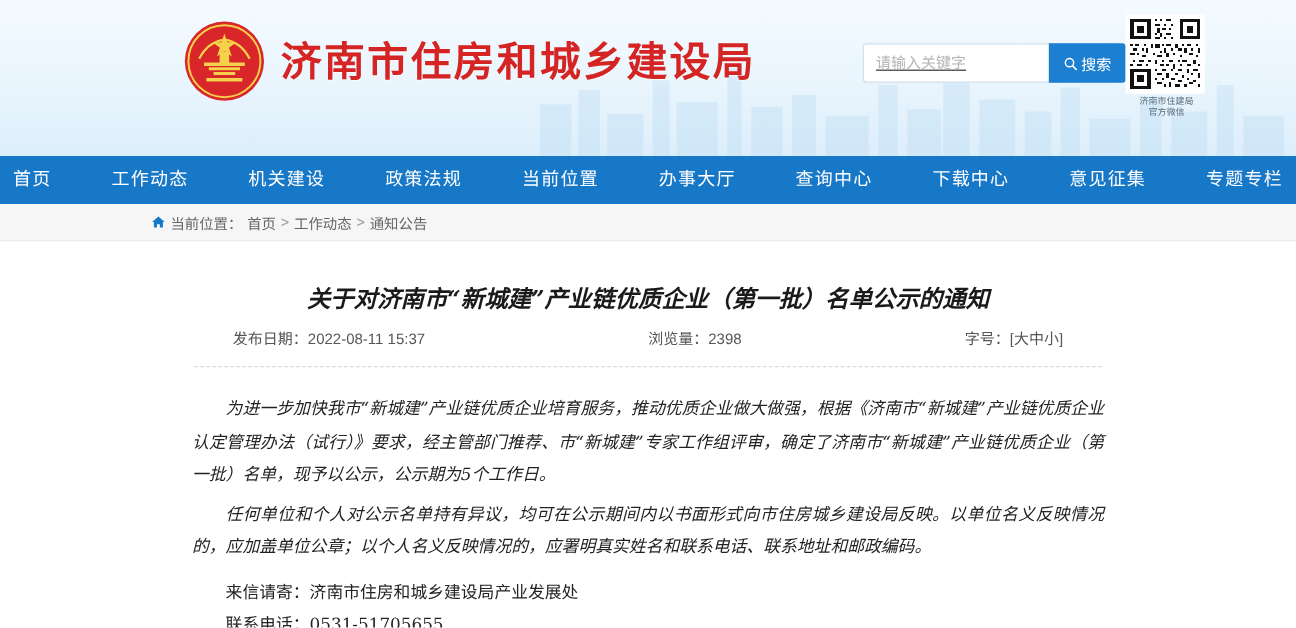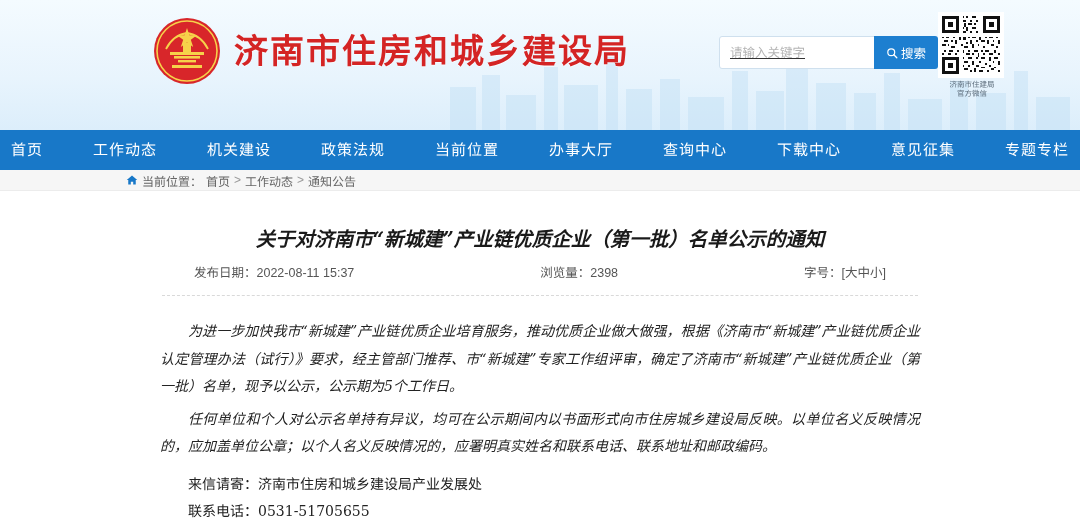--- a/index.html
+++ b/index.html
@@ -87,21 +87,21 @@
   .nav-inner { display: flex; align-items: center; gap: 0; }
   .nav-item {
     color: #ffffff; font-size: 15px;
     padding: 0 25px; line-height: 40px;
     white-space: nowrap; cursor: pointer;
     letter-spacing: 1px;
   }
 
   
   .crumb-wrap {
-    width: 1080px; height: 21px;
+    width: 1080px; height: 31px;
     background: #f6f6f6;
     border-bottom: 1px solid #ececec;
     display: flex; align-items: center;
   }
   .crumb {
     margin-left: 126px;
     display: flex; align-items: center; gap: 4px;
     font-size: 12px; color: #666;
   }
   .crumb .home-ico { color: #1878c8; font-size: 12px; }

